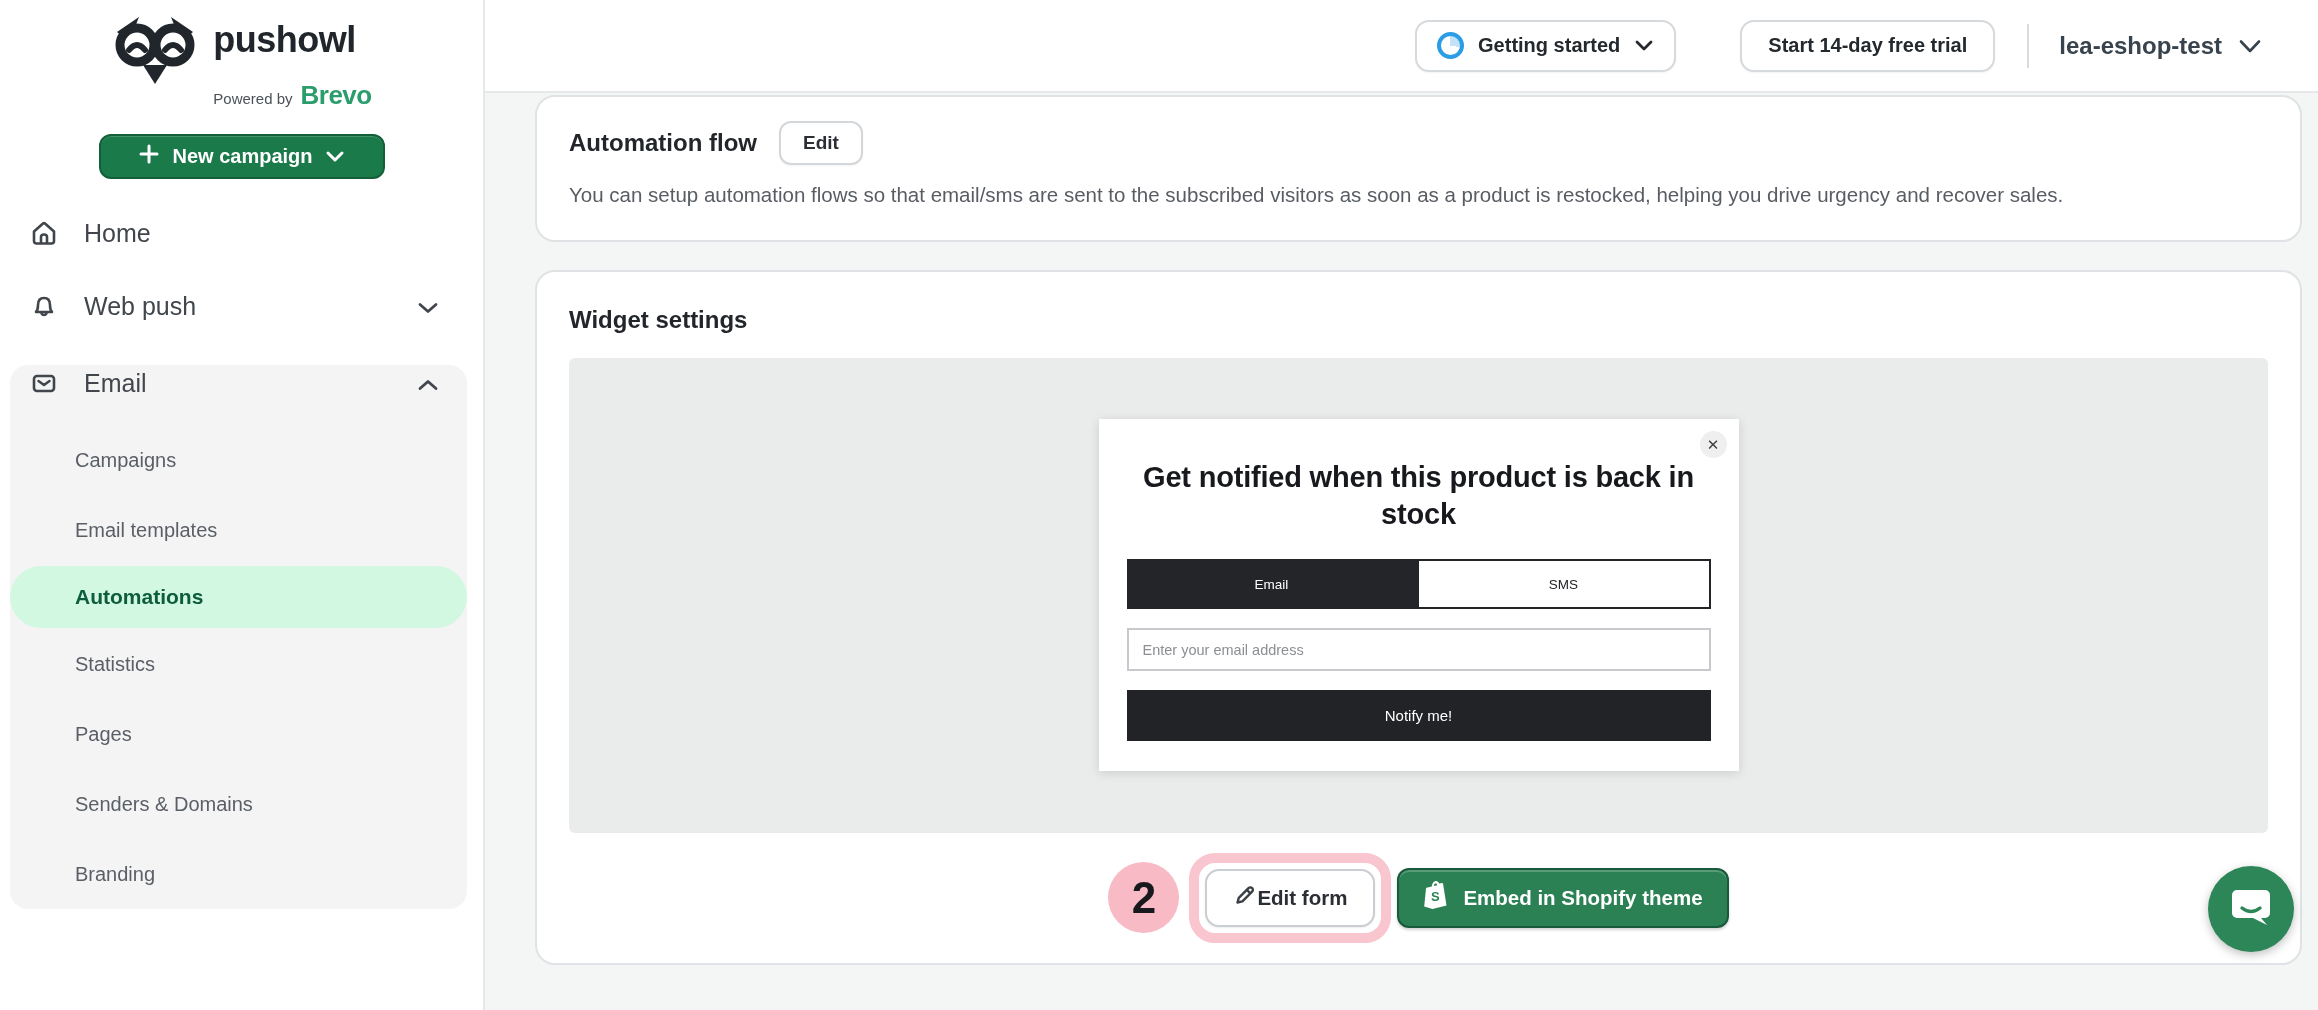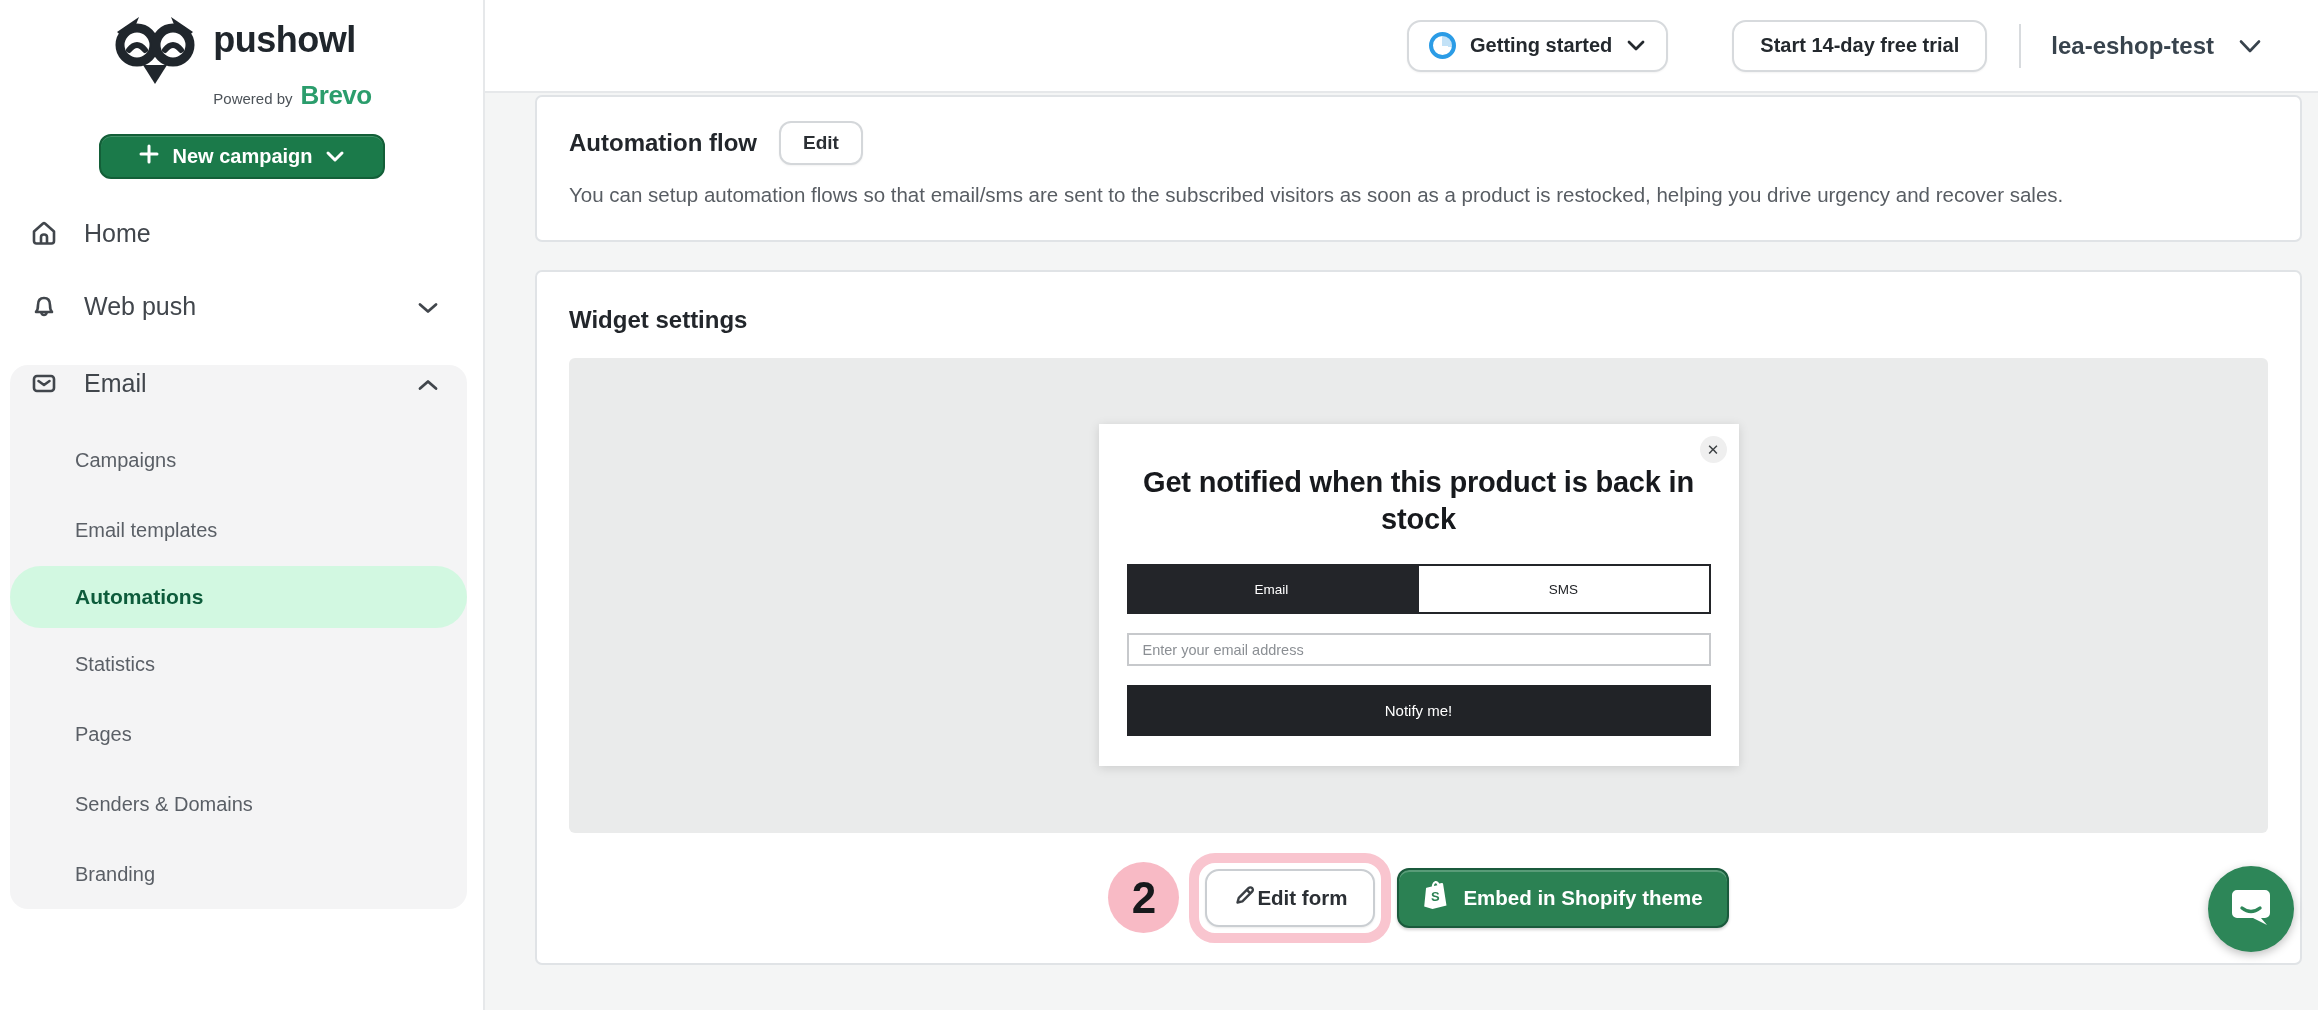--- a/index.html
+++ b/index.html
@@ -33,41 +33,41 @@
   .sub-item.active { background:#d2f8e1; border-radius:9999px; height:62px; margin:1px 0; font-weight:700; color:#0d5c3b; font-size:21px; }
 
   
   .main { flex:1; display:flex; flex-direction:column; min-width:0; }
   .topbar { height:93px; background:#fff; border-bottom:2px solid #e6e8ea; display:flex; align-items:center; justify-content:flex-end; padding-right:50px; flex-shrink:0; }
   .pill-btn { height:52px; border-radius:14px; background:#fff; border:2px solid #d7dadd; display:flex; align-items:center; gap:14px; padding:0 20px; font-size:20px; font-weight:700; color:#24292e; cursor:pointer; box-shadow:0 1px 2px rgba(0,0,0,.05); }
   .gs-circle { width:27px; height:27px; border-radius:50%; border:4px solid #2b9ce6;
     background:conic-gradient(#c3e2f7 0deg 100deg, #ffffff 100deg 360deg); }
   .trial-btn { margin-left:64px; padding:0 26px; }
   .vdivider { width:2px; height:44px; background:#d8dbde; margin:0 30px 0 32px; }
-  .account { display:flex; align-items:flex-start; gap:24px; font-size:24px; font-weight:600; color:#38434d; cursor:pointer; padding-right:6px; }
+  .account { display:flex; align-items:flex-start; gap:16px; font-size:24px; font-weight:600; color:#38434d; cursor:pointer; padding-right:6px; }
 
   .content { flex:1; background:#f4f5f5; padding:2px 16px 0 50px; overflow:hidden; }
-  .card { background:#fff; border:2px solid #e0e3e6; border-radius:7px; }
+  .card { background:#fff; border:2px solid #e0e3e6; border-radius:20px; }
   .card-flow { padding:24px 32px 28px; }
   .title-row { display:flex; align-items:center; gap:22px; }
   .card-title { font-size:24px; font-weight:700; color:#22262b; }
   .edit-btn { height:44px; padding:0 22px; border-radius:12px; background:#fff; border:2px solid #d4d7da; font-size:19px; font-weight:700; color:#2b2f34; cursor:pointer; box-shadow:0 1px 2px rgba(0,0,0,.05); }
   .card-desc { margin-top:14px; font-size:20.5px; line-height:1.6; color:#585d63; }
 
   .card-widget { margin-top:28px; height:695px; padding:34px 32px 0; display:flex; flex-direction:column; }
   .preview-panel { margin-top:24px; background:#eaebeb; border-radius:6px; height:475px; display:flex; align-items:center; justify-content:center; }
 
   .popup { position:relative; width:640px; background:#fff; box-shadow:0 2px 10px rgba(0,0,0,.13); padding:26px 28px 30px; }
   .popup-close { position:absolute; top:12px; right:12px; width:27px; height:27px; border-radius:50%; background:#efefef; display:flex; align-items:center; justify-content:center; font-size:15px; color:#3c4043; cursor:pointer; }
   .popup-heading { margin:14px auto 0; width:580px; text-align:center; font-size:29px; font-weight:800; line-height:1.28; color:#17191d; letter-spacing:-0.2px; }
   .tabs { display:flex; margin-top:26px; height:50px; }
   .tab { flex:1; display:flex; align-items:center; justify-content:center; font-size:13.5px; cursor:pointer; }
   .tab.active { background:#232529; color:#fff; }
   .tab.inactive { background:#fff; color:#232529; border:2px solid #232529; }
-  .email-input { margin-top:19px; width:100%; height:33px; border:2px solid #c7c9cc; padding:0 14px; font-size:14.5px; font-family:inherit; color:#33373b; outline:none; }
+  .email-input { margin-top:19px; width:100%; height:43px; border:2px solid #c7c9cc; padding:0 14px; font-size:14.5px; font-family:inherit; color:#33373b; outline:none; }
   .email-input::placeholder { color:#8b8f94; }
   .notify-btn { margin-top:19px; width:100%; height:51px; background:#212327; color:#fff; border:none; font-size:15px; font-family:inherit; cursor:pointer; }
 
   .actions-row { flex:1; display:flex; align-items:center; justify-content:center; gap:10px; }
   .step-badge { width:71px; height:71px; border-radius:50%; background:#f8bac5; display:flex; align-items:center; justify-content:center; font-size:44px; font-weight:700; color:#17191c; }
   .edit-ring { border:10px solid #f9c5cf; border-radius:26px; background:#fff; padding:6px; }
   .edit-form-btn { height:58px; padding:0 26px; border-radius:14px; background:#fff; border:2px solid #caced2; display:flex; align-items:center; font-size:20.5px; font-weight:700; color:#2b2f34; cursor:pointer; box-shadow:0 1px 2px rgba(0,0,0,.08); }
   .embed-btn { height:60px; padding:0 24px; border-radius:12px; background:#2b8153; border:2px solid #1a5a3c; display:flex; align-items:center; gap:13px; font-size:20.5px; font-weight:700; color:#fff; cursor:pointer; box-shadow:inset 0 2px 0 rgba(255,255,255,.22), 0 2px 3px rgba(0,0,0,.18); margin-left:-4px; }
 
   .chat-fab { position:fixed; right:24px; bottom:58px; width:86px; height:86px; border-radius:50%; background:#2d8658; display:flex; align-items:center; justify-content:center; cursor:pointer; box-shadow:0 3px 10px rgba(0,0,0,.25); }

